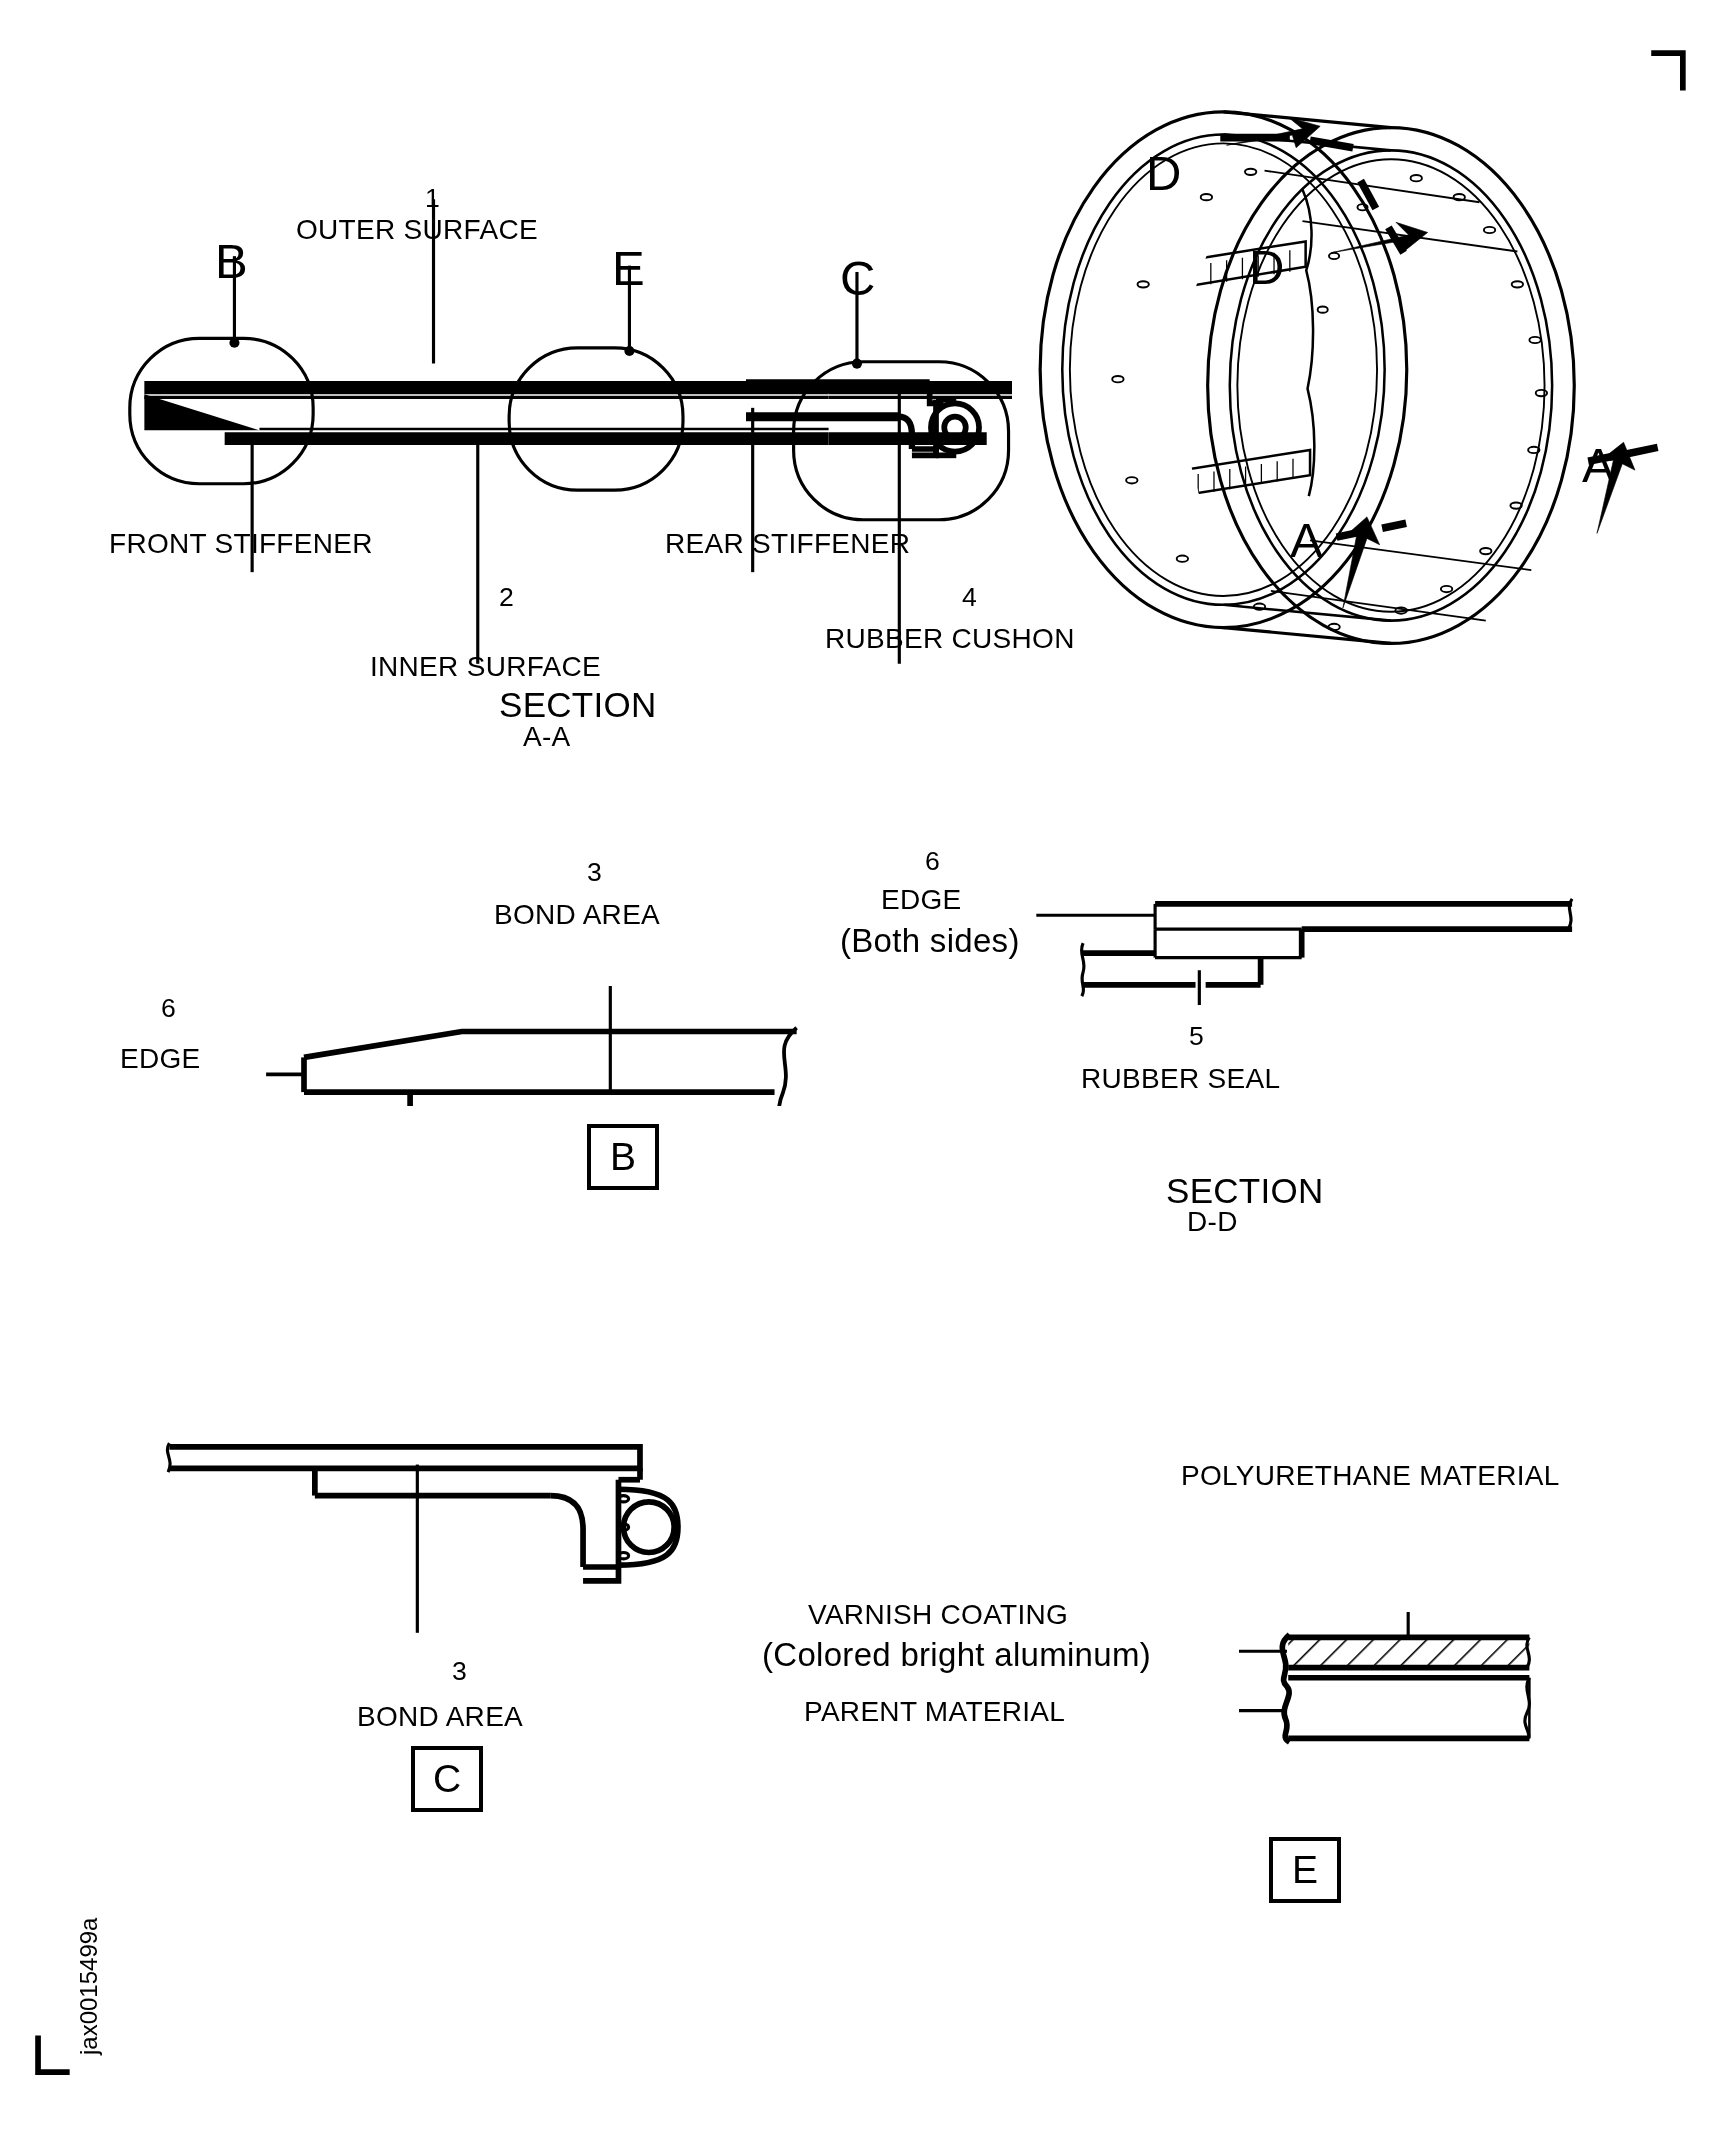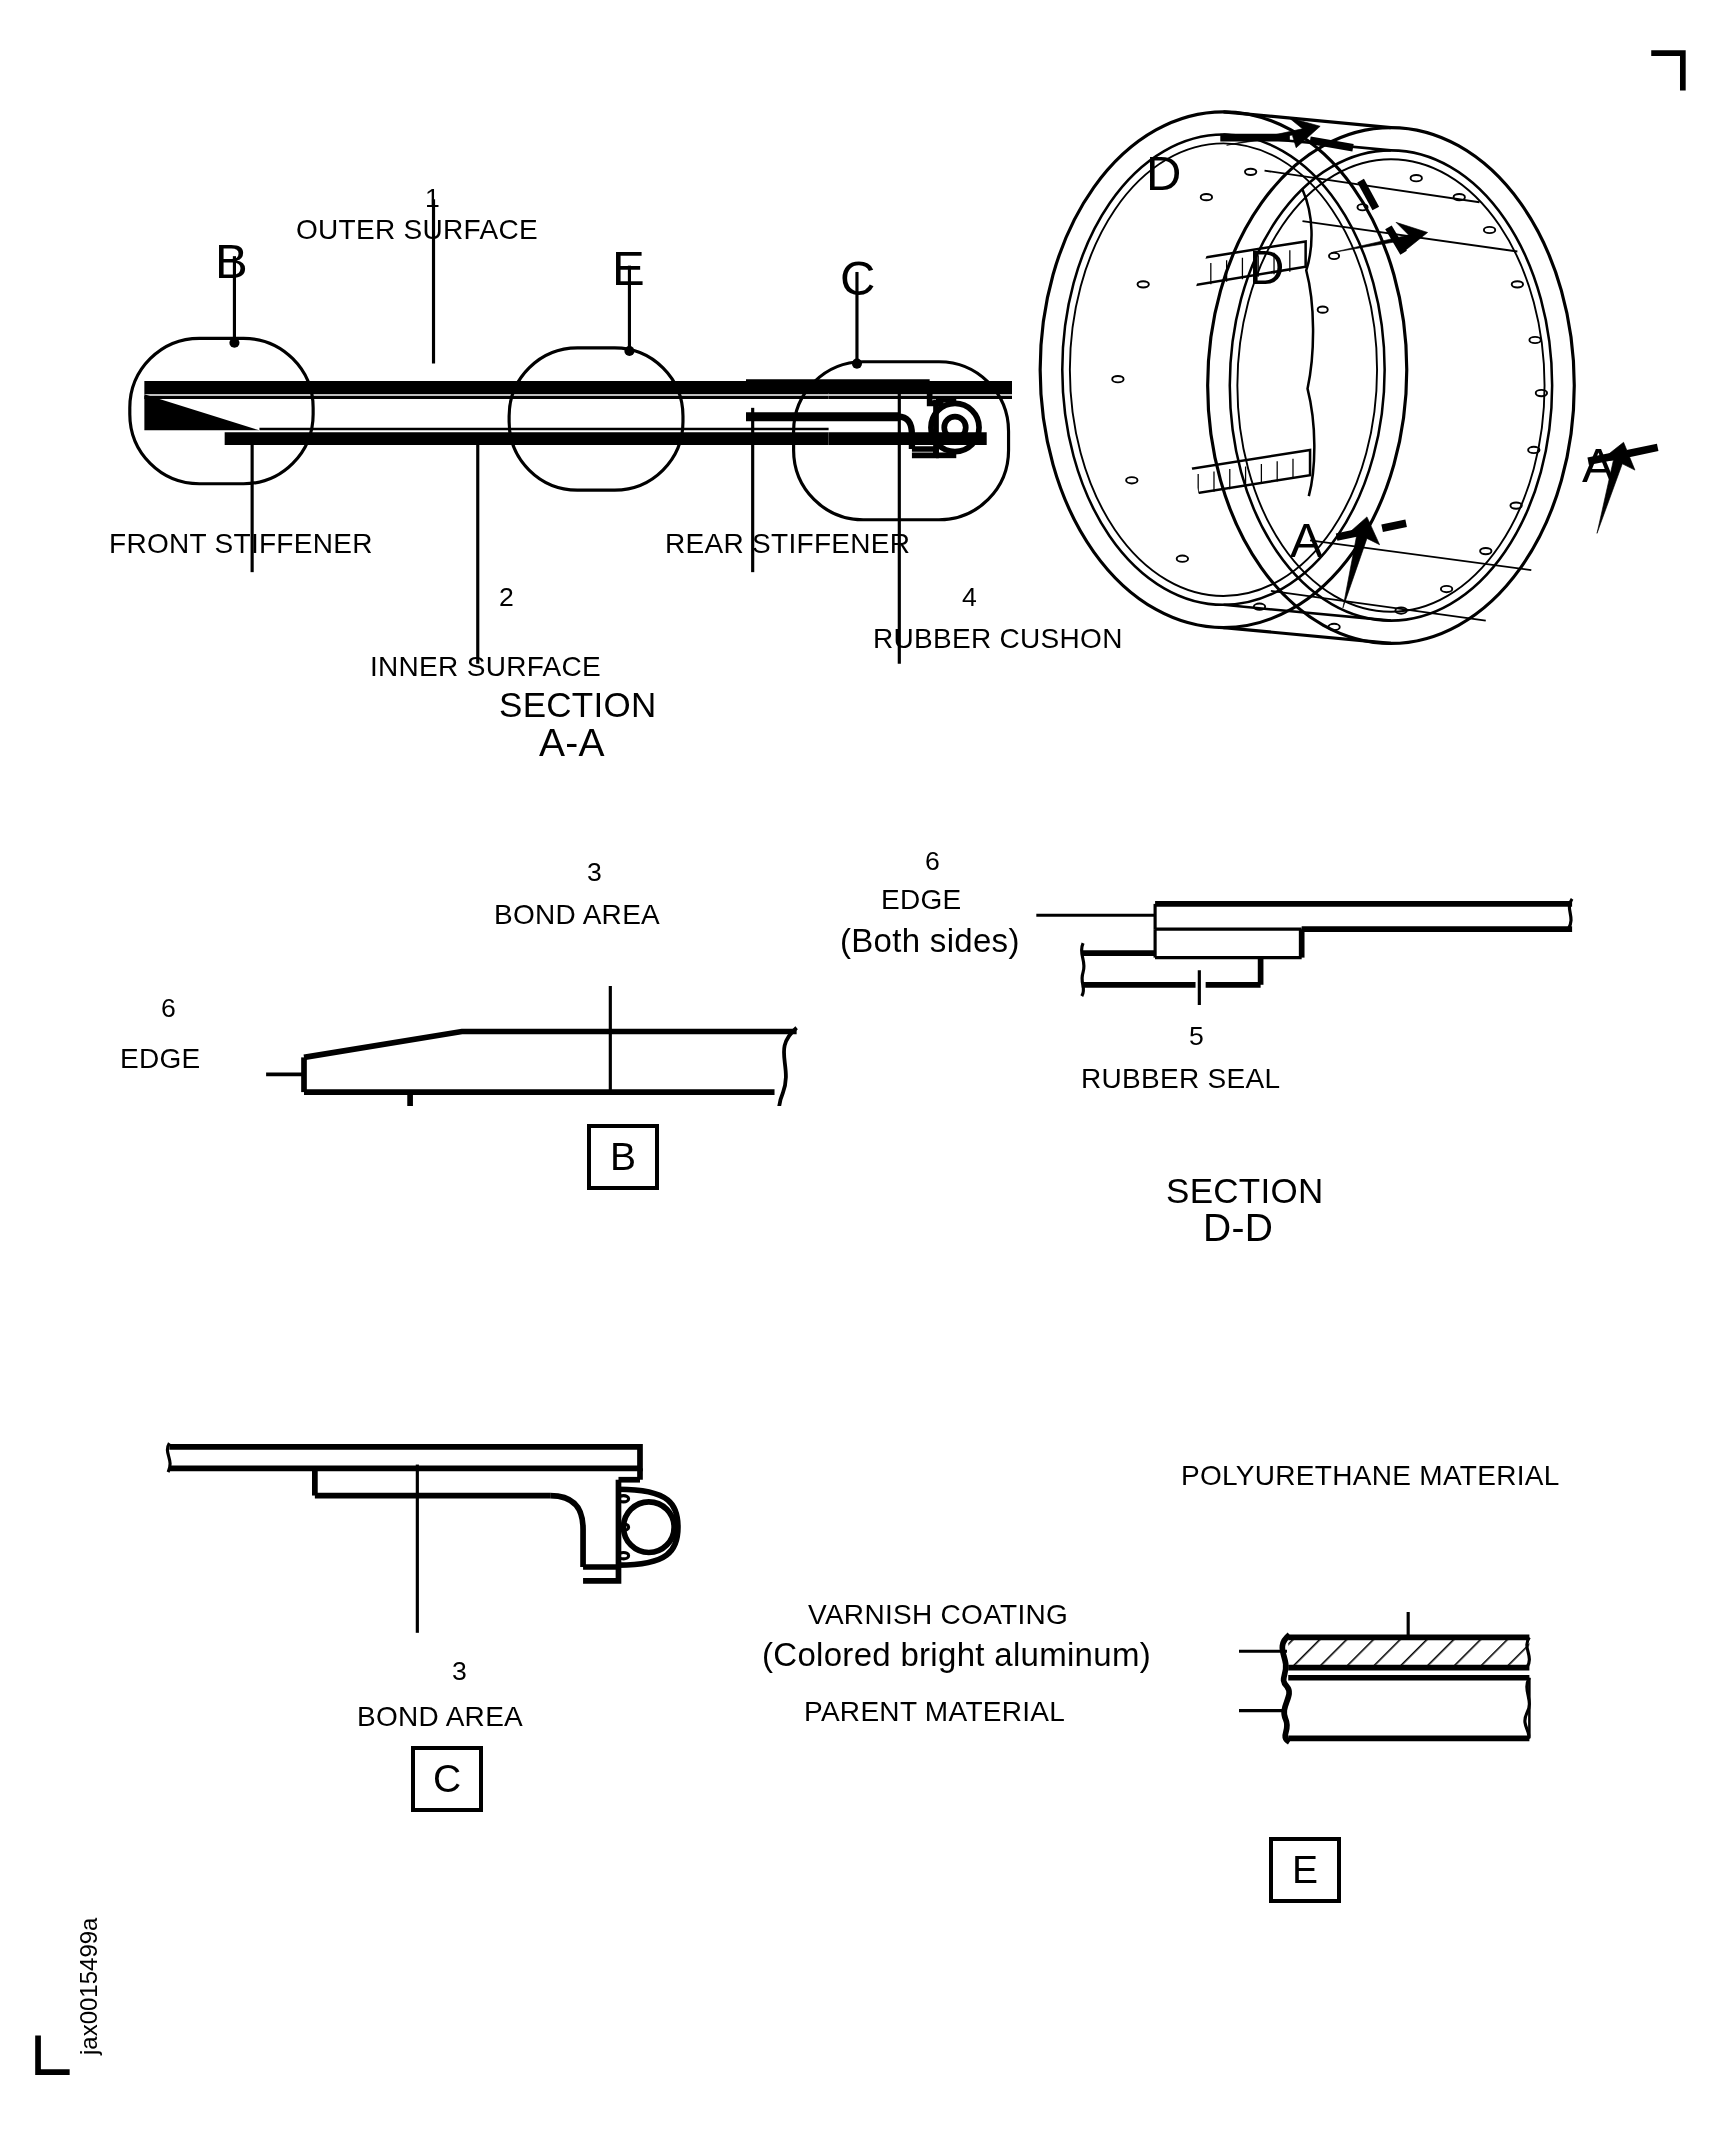--- a/index.html
+++ b/index.html
@@ -20,21 +20,21 @@
     position:absolute;
     font-family:"Liberation Sans", sans-serif;
     color:#000;
     white-space:nowrap;
     letter-spacing:0.3px;
   }
   .t-cap{font-size:28px;}
   .t-num{font-size:26.6px;}
   .t-big{font-size:49px;font-weight:400;}
   .t-sec{font-size:35px;}
-  .t-secid{font-size:39px;margin-left:16px;}
+  .t-secid{font-size:28px;}
   .t-small{font-size:33px;}
   .boxletter{
     position:absolute;
     border:4.4px solid #000;
     display:flex;
     align-items:center;
     justify-content:center;
     font-size:39px;
     font-family:"Liberation Sans", sans-serif;
     background:#fff;
@@ -148,21 +148,21 @@
   <div class="lbl t-big" style="left:840px; top:250px;">C</div>
 
   <div class="lbl t-cap" style="left:109px; top:528px;">FRONT STIFFENER</div>
 
   <div class="lbl t-num" style="left:499px; top:582px;">2</div>
   <div class="lbl t-cap" style="left:370px; top:623px;margin-top:28px;">INNER SURFACE</div>
 
   <div class="lbl t-cap" style="left:665px; top:528px;">REAR STIFFENER</div>
 
   <div class="lbl t-num" style="left:962px; top:582px;">4</div>
-  <div class="lbl t-cap" style="left:825px; top:623px;margin-left:48px;">RUBBER CUSHON</div>
+  <div class="lbl t-cap" style="left:825px; top:623px;">RUBBER CUSHON</div>
 
   <div class="lbl t-sec" style="left:499px; top:685px;">SECTION</div>
   <div class="lbl t-secid" style="left:523px; top:721px;">A-A</div>
 
   <svg style="position:absolute;left:1037px;top:101px;" width="670" height="569" viewBox="0 0 1060 900">
     <defs>
       <clipPath id="ringclip">
         <ellipse cx="530" cy="450" rx="300" ry="420"></ellipse>
       </clipPath>
     </defs>

